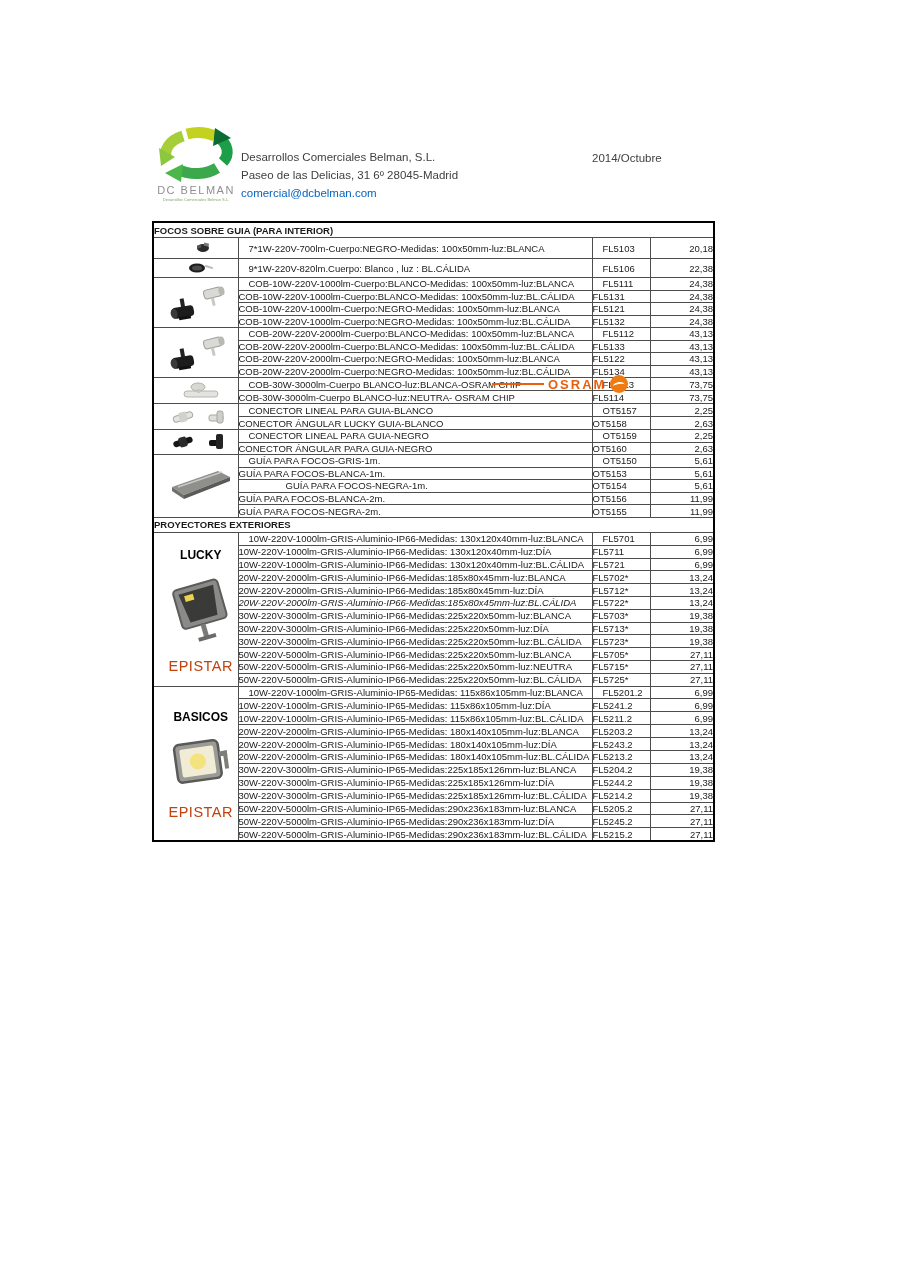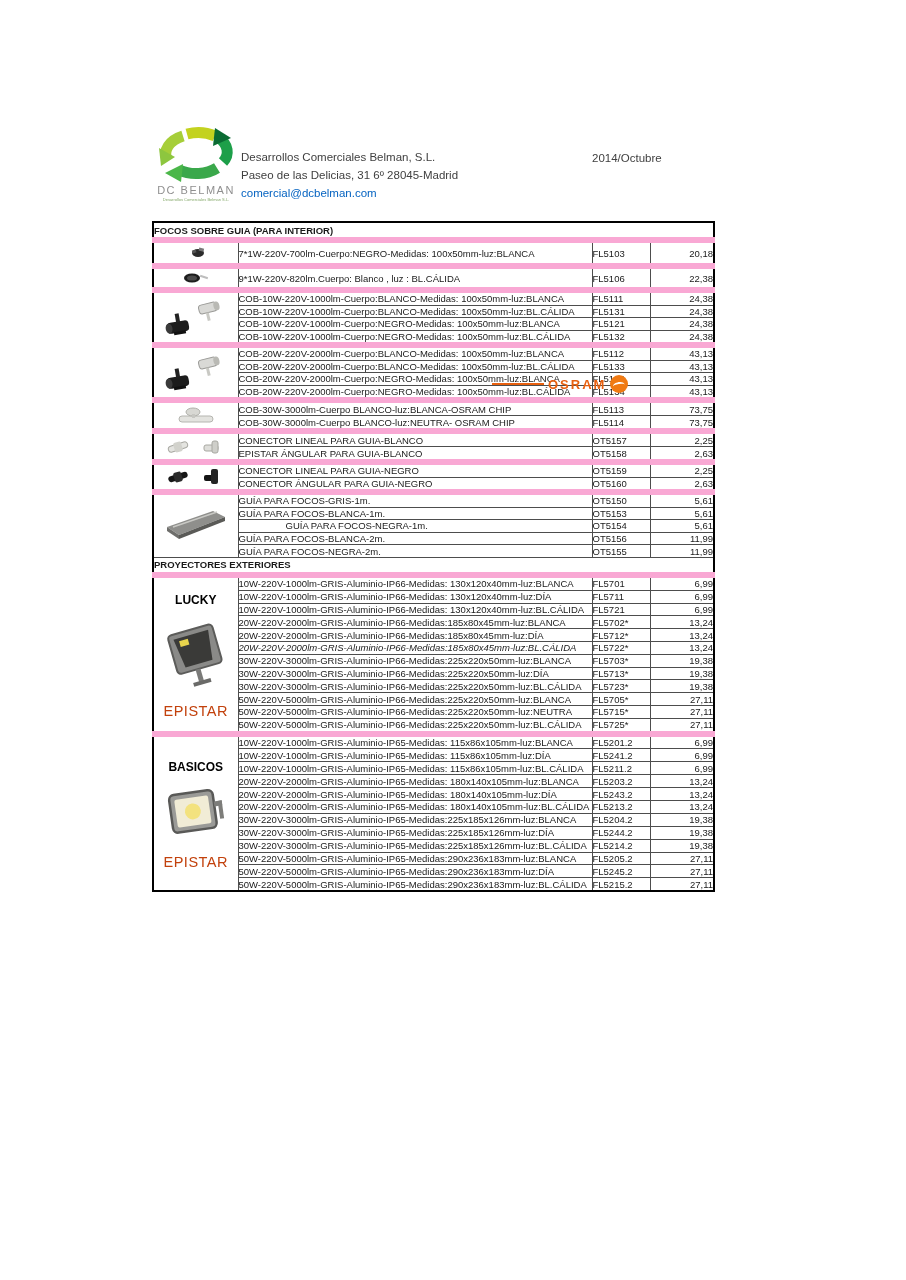--- a/index.html
+++ b/index.html
@@ -19,21 +19,21 @@
   .doc-date{position:absolute;left:592px;top:152px;font-size:11.5px;color:#404040;}
 
   
   .table-wrap{position:absolute;left:152px;top:221px;width:561px;}
   table.price{border-collapse:collapse;width:561px;table-layout:fixed;
     border:2px solid #000;}
   table.price td{border:1px solid #4d4d4d;font-size:9.5px;vertical-align:middle;
     padding:0;overflow:hidden;white-space:nowrap;}
   td.section-title{border:2px solid #000;font-weight:bold;font-size:10px;
     text-align:left;height:14px;}
-  tr.group-start td{border-top:6px solid #f9a8d4;}
+  tr.group-start td{border-top:1px solid #f9a8d4;padding-left:10px;}
   td.img-cell{border-left:2px solid #000;border-right:1.5px solid #000;text-align:center;}
   td.desc-cell{padding:0 3px;}
   td.code-cell{padding:0 3px;}
   td.price-cell{padding:0 4px;text-align:right;}
   .imgbox{display:flex;flex-direction:column;align-items:center;justify-content:flex-start;height:100%;}
   .series-label{font-weight:bold;font-size:12px;margin-top:3px;color:#000;}
   .brand-label{font-size:14.5px;color:#c2410c;letter-spacing:0.5px;margin-top:10px;font-weight:400;}
   
   .osram{position:absolute;left:340px;top:153px;display:flex;align-items:center;height:20px;}
   .osram-line{width:52px;height:0;border-top:2px solid #e8600f;}
@@ -217,21 +217,21 @@
                     <rect x="8" y="2" width="6" height="12" rx="2" fill="#cfcfca" stroke="#a8a8a2" stroke-width="1"></rect>
                   </g>
                 </svg></div>
             </div>
           </td>
           <td class="desc-cell" style="height: 12px;">CONECTOR LINEAL PARA GUIA-BLANCO</td>
           <td class="code-cell">OT5157</td>
           <td class="price-cell">2,25</td>
         </tr>
         <tr>
-          <td class="desc-cell" style="height: 12px;">EPISTAR ÁNGULAR PARA GUIA-BLANCO</td>
+          <td class="desc-cell" style="height: 12px;">CONECTOR ÁNGULAR LUCKY GUIA-BLANCO</td>
           <td class="code-cell">OT5158</td>
           <td class="price-cell">2,63</td>
         </tr>
         <tr class="group-start">
           <td rowspan="2" class="img-cell">
             <div class="imgbox">
               <div style="margin-top: 2px;"><svg width="64" height="20" viewBox="0 0 64 20">
                   <g transform="rotate(-18 14 10)">
                     <rect x="4" y="7" width="20" height="6" rx="3" fill="#161616"></rect>
                     <rect x="10" y="5" width="8" height="10" rx="2" fill="#2b2b2b"></rect>

